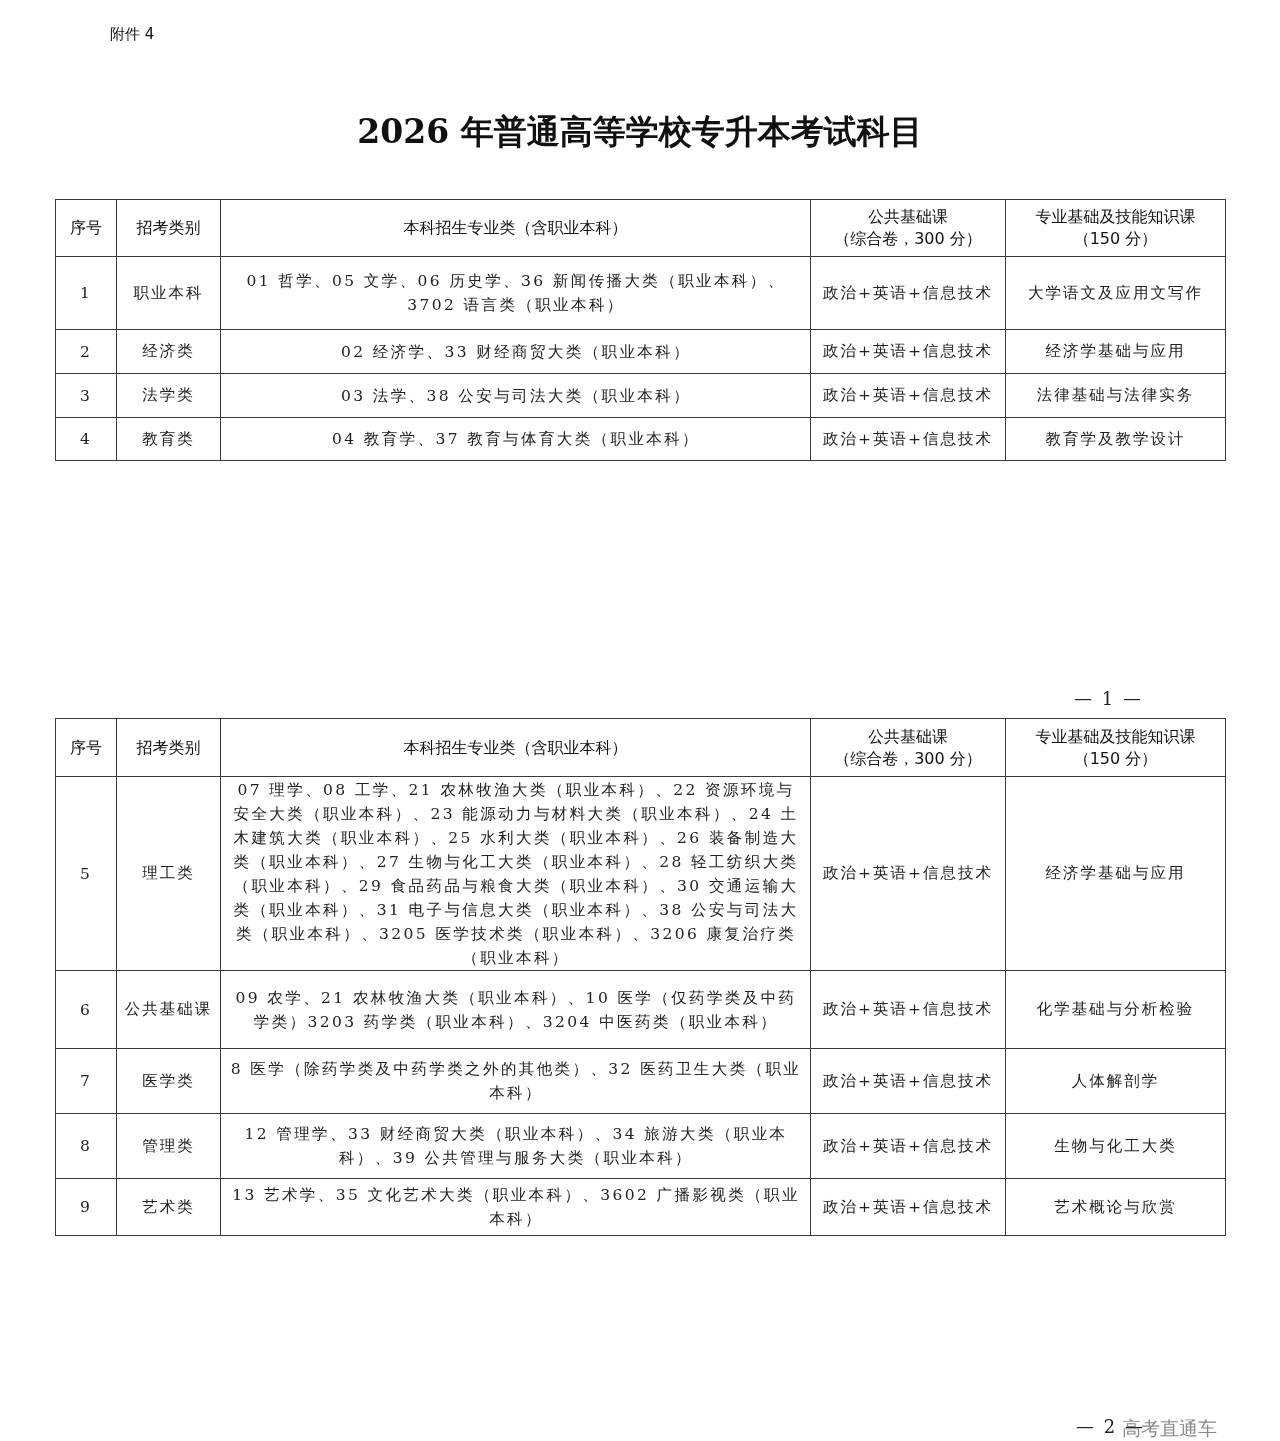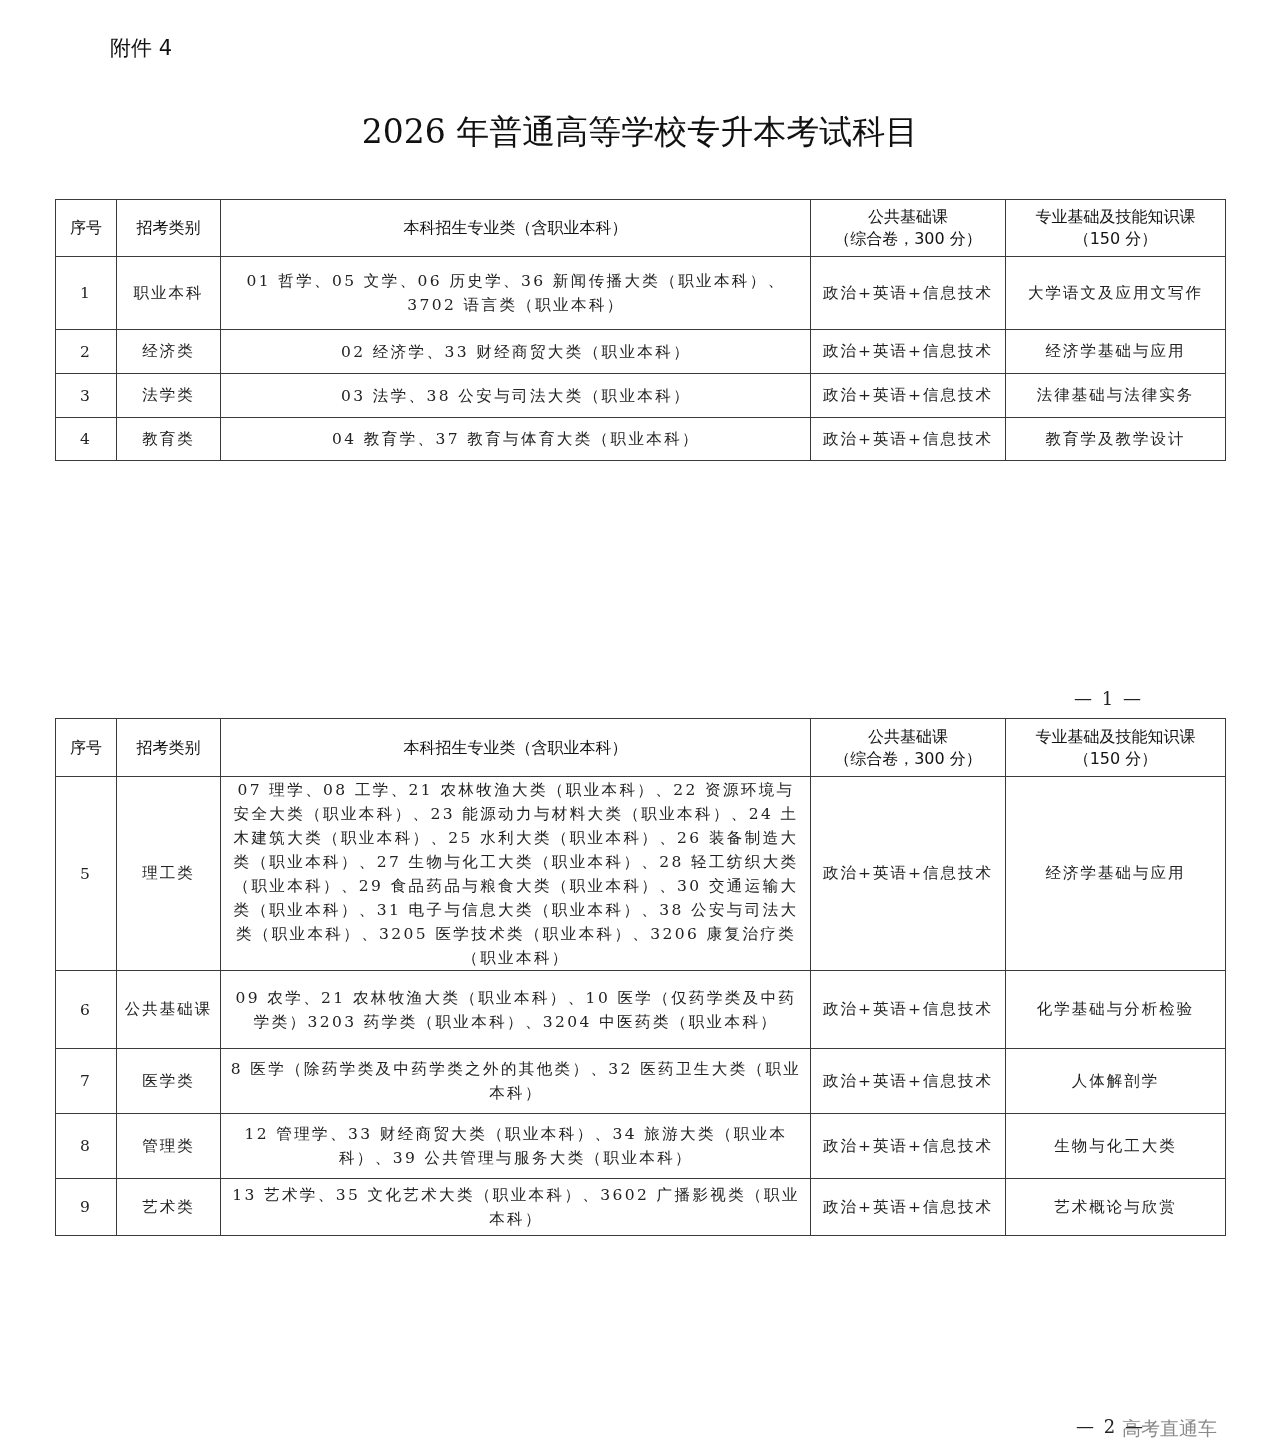--- a/index.html
+++ b/index.html
@@ -1,28 +1,28 @@
 <!DOCTYPE html>
 <html><head>
 <meta charset="utf-8">
 <style>
   html, body { margin: 0; padding: 0; background: #ffffff; }
   body {
     width: 1280px; height: 1441px; position: relative; overflow: hidden;
     font-family: "DejaVu Serif", "Liberation Serif", serif; color: #1a1a1a;
   }
   .attachment {
-    position: absolute; left: 110px; top: 34px;
+    position: absolute; left: 110px; top: 25px;
     font-family: "DejaVu Sans", "Liberation Sans", sans-serif;
-    font-size: 21px; color: #111;
+    font-size: 15px; color: #111;
   }
   .title {
     position: absolute; left: 0; width: 1280px; top: 110px; text-align: center;
     font-family: "DejaVu Serif", "Liberation Serif", serif;
-    font-size: 33px; font-weight: normal; color: #111; letter-spacing: 0px;
+    font-size: 33px; font-weight: bold; color: #111; letter-spacing: 0px;
   }
   table.grid {
     position: absolute; left: 55px; width: 1170px;
     border-collapse: collapse; table-layout: fixed;
   }
   table.grid td, table.grid th {
     border: 1.3px solid #3a3a3a; padding: 0; vertical-align: middle;
   }
   table.grid th {
     font-family: "DejaVu Sans", "Liberation Sans", sans-serif;

